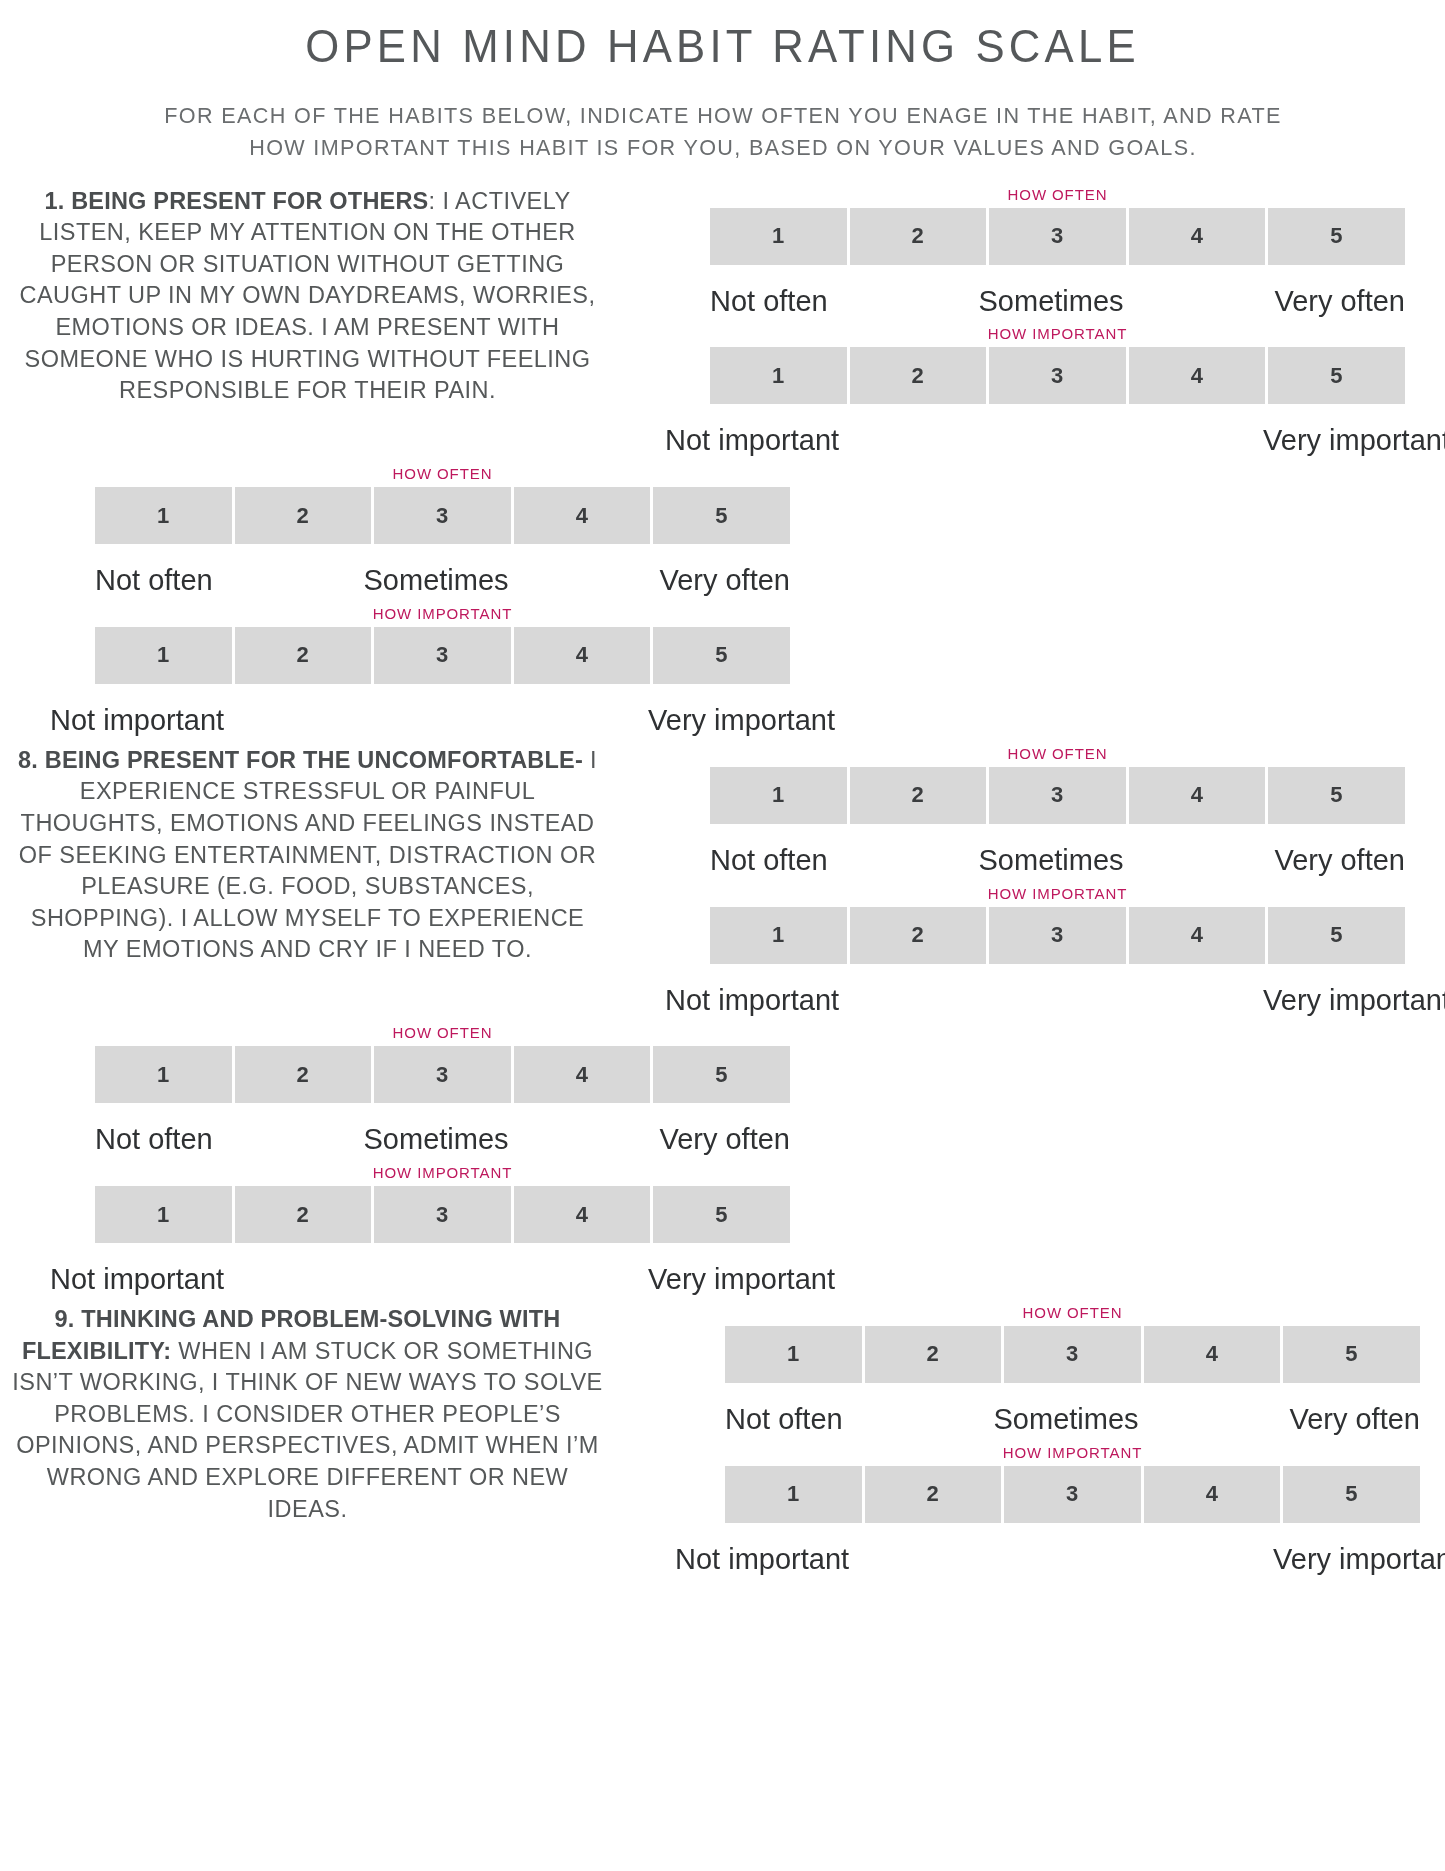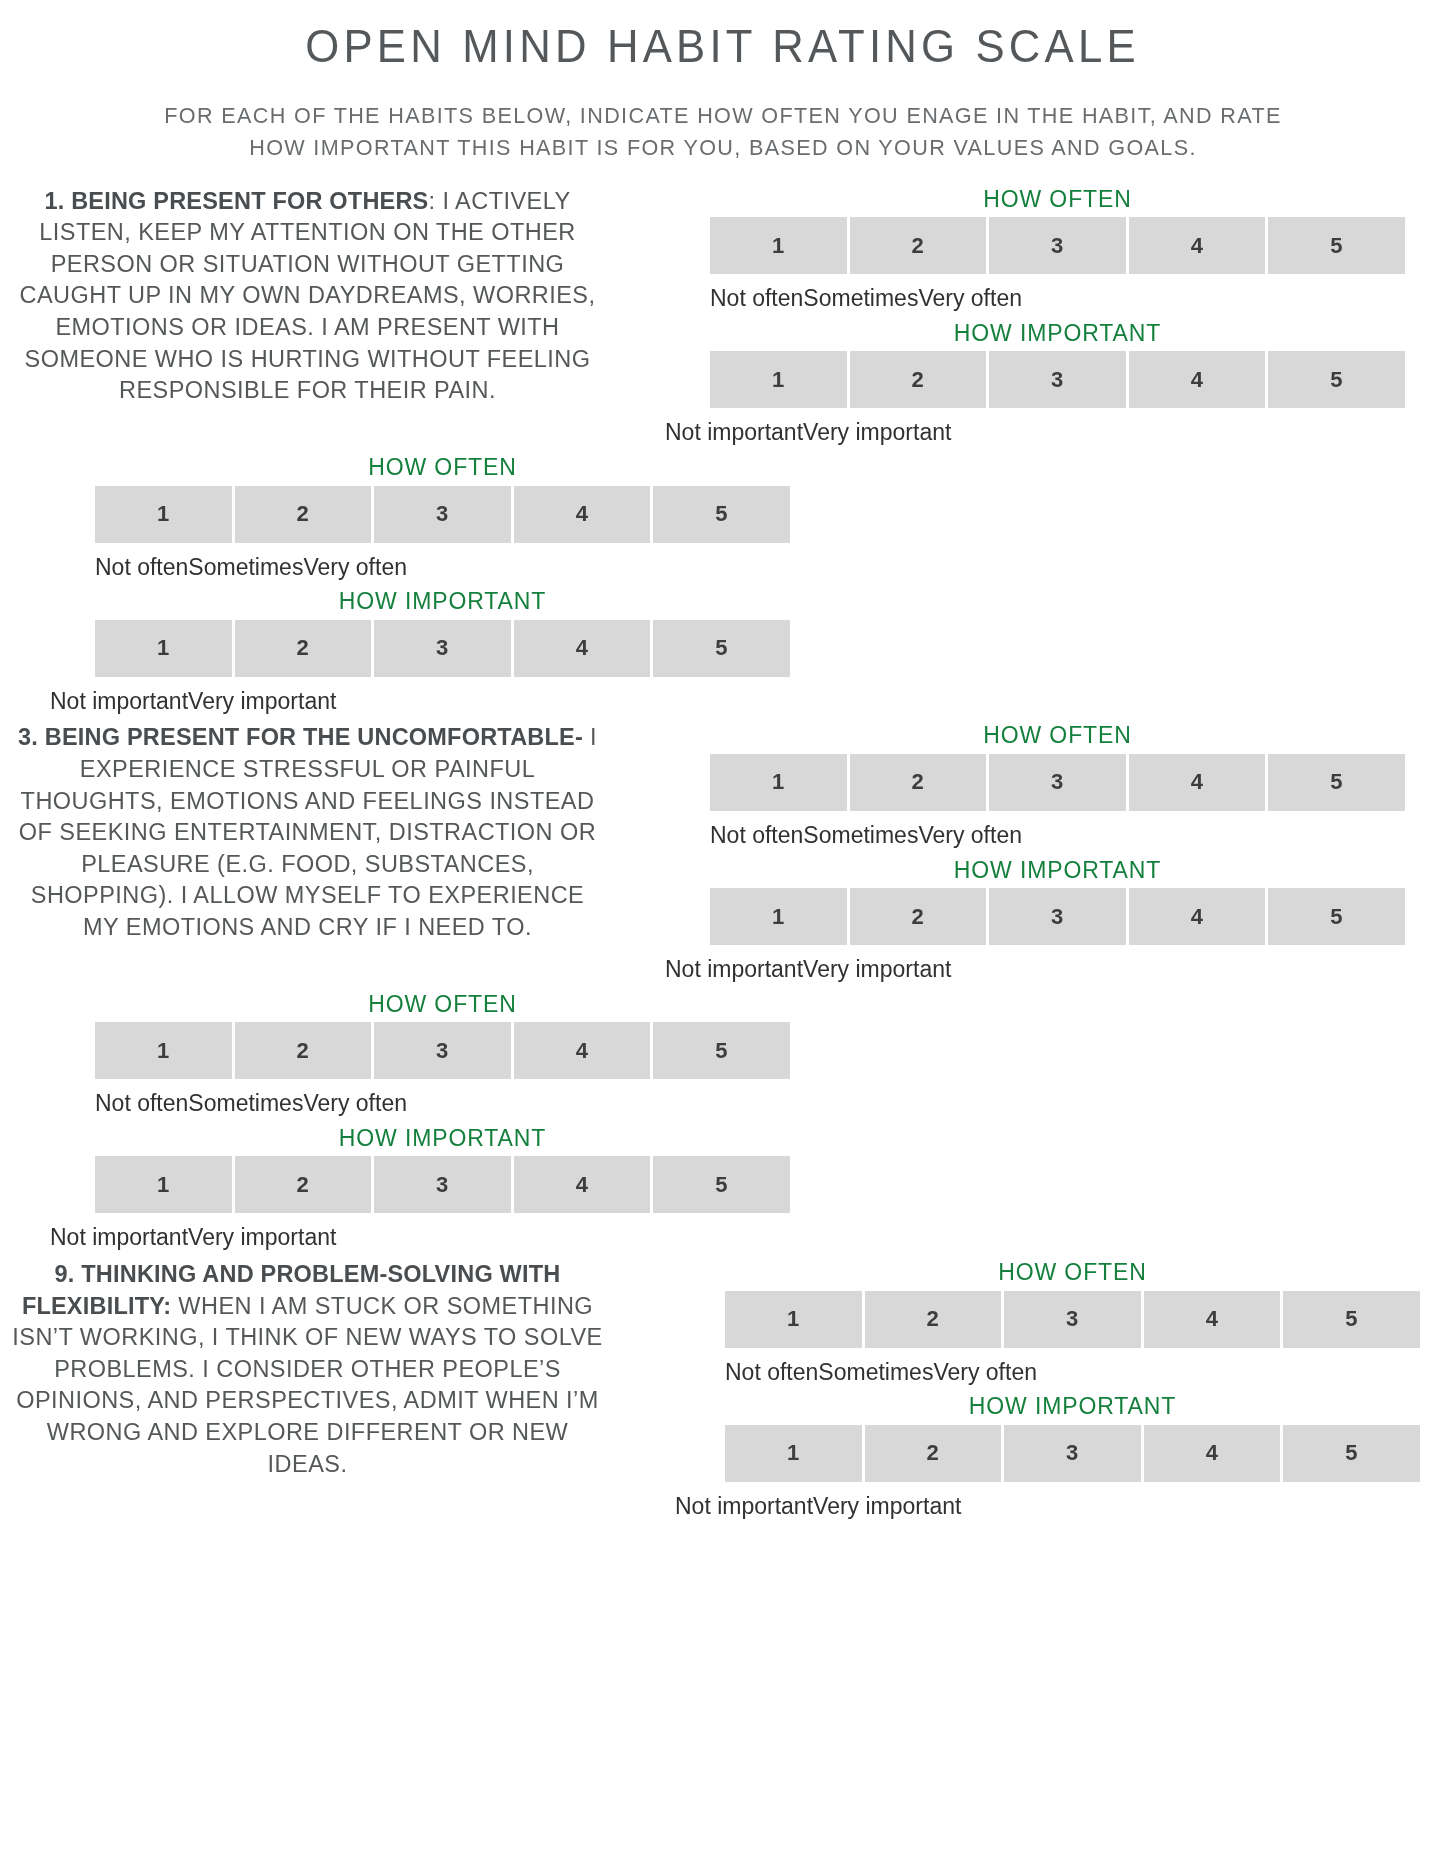--- a/index.html
+++ b/index.html
@@ -79,23 +79,23 @@
   }
 
   .habit-scales {
     flex: 1 1 auto;
     position: relative;
     padding-left: 0px;
   }
 
   .scale-caption {
     text-align: center;
-    font-size: 23px;
+    font-size: 15px;
     letter-spacing: 0.9px;
-    color: #15803d;
+    color: #be185d;
     font-weight: 400;
     line-height: 1.2;
     margin: 0 0 4px 0;
     width: 695px;
     margin-left: 95px;
   }
 
   .scale-boxes {
     display: flex;
     gap: 3px;
@@ -112,23 +112,24 @@
     font-size: 22px;
     font-weight: 700;
     color: #3b3d3f;
     letter-spacing: 0.5px;
   }
 
   .scale-legend {
     display: flex;
     width: 785px;
     margin-left: 50px;
-    font-size: 23px;
+    justify-content: space-between;
+    font-size: 29px;
     color: #2f3133;
-    margin-top: 11px;
+    margin-top: 19px;
     margin-bottom: 7px;
     line-height: 1.2;
   }
   .scale-legend.often {
     width: 695px;
     margin-left: 95px;
   }
   .scale-legend span { white-space: nowrap; }
 
   
@@ -200,21 +201,21 @@
             <div class="scale-box">4</div>
             <div class="scale-box">5</div>
           </div>
           <div class="scale-legend important">
             <span>Not important</span>
             <span>Very important</span>
           </div>
         </div>
       </div>
       <div class="habit-row" data-index="2">
-        <div class="habit-text"><b>3. BEING PRESENT FOR THE UNCOMFORTABLE-</b><span> I EXPERIENCE STRESSFUL OR PAINFUL THOUGHTS, EMOTIONS AND FEELINGS INSTEAD OF SEEKING ENTERTAINMENT, DISTRACTION OR PLEASURE (E.G. FOOD, SUBSTANCES, SHOPPING). I ALLOW MYSELF TO EXPERIENCE MY EMOTIONS AND CRY IF I NEED TO.</span></div>
+        <div class="habit-text"><b>8. BEING PRESENT FOR THE UNCOMFORTABLE-</b><span> I EXPERIENCE STRESSFUL OR PAINFUL THOUGHTS, EMOTIONS AND FEELINGS INSTEAD OF SEEKING ENTERTAINMENT, DISTRACTION OR PLEASURE (E.G. FOOD, SUBSTANCES, SHOPPING). I ALLOW MYSELF TO EXPERIENCE MY EMOTIONS AND CRY IF I NEED TO.</span></div>
         <div class="habit-scales">
           <div class="scale-caption">HOW OFTEN</div>
           <div class="scale-boxes">
             <div class="scale-box">1</div>
             <div class="scale-box">2</div>
             <div class="scale-box">3</div>
             <div class="scale-box">4</div>
             <div class="scale-box">5</div>
           </div>
           <div class="scale-legend often">

